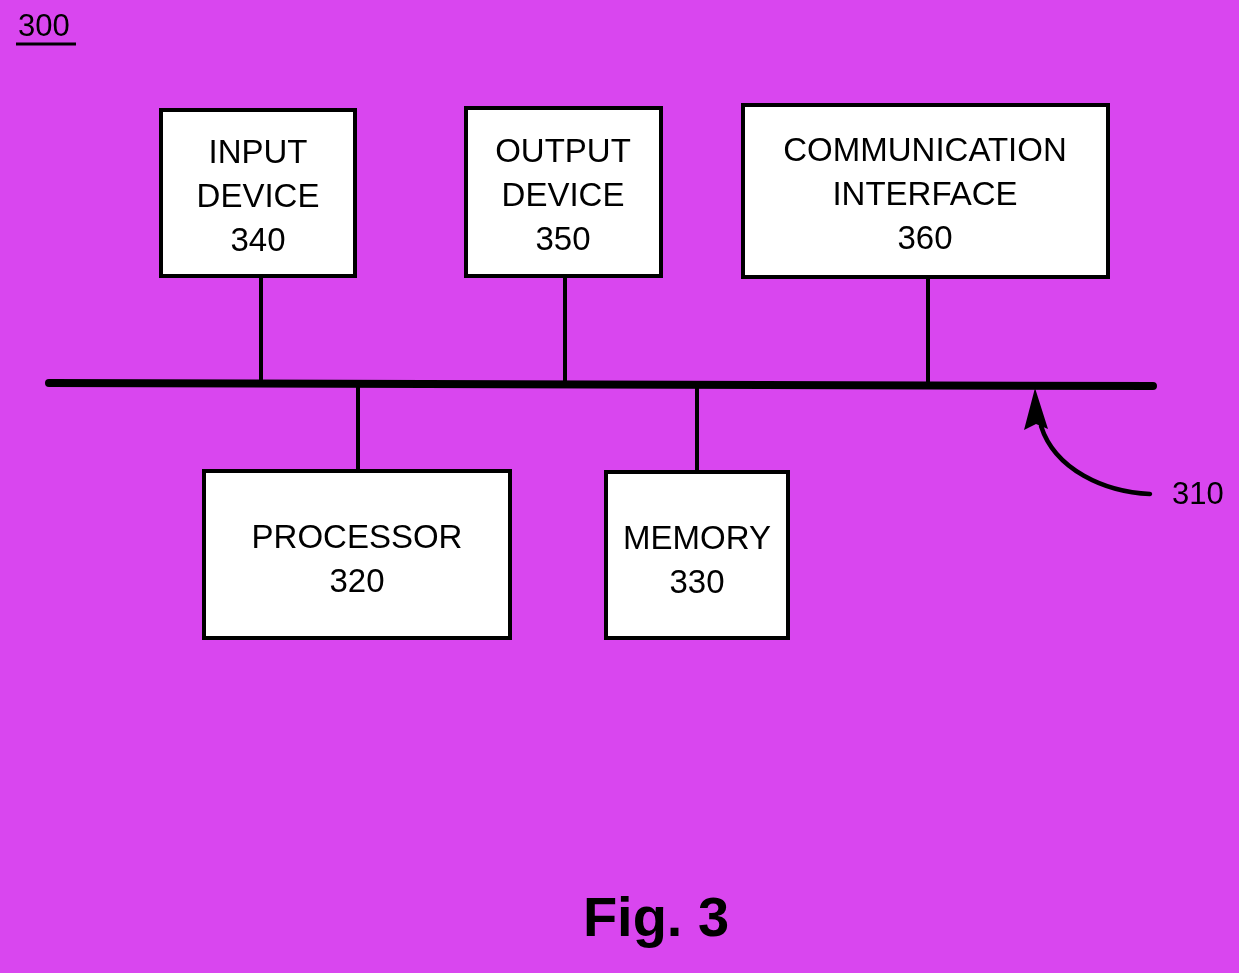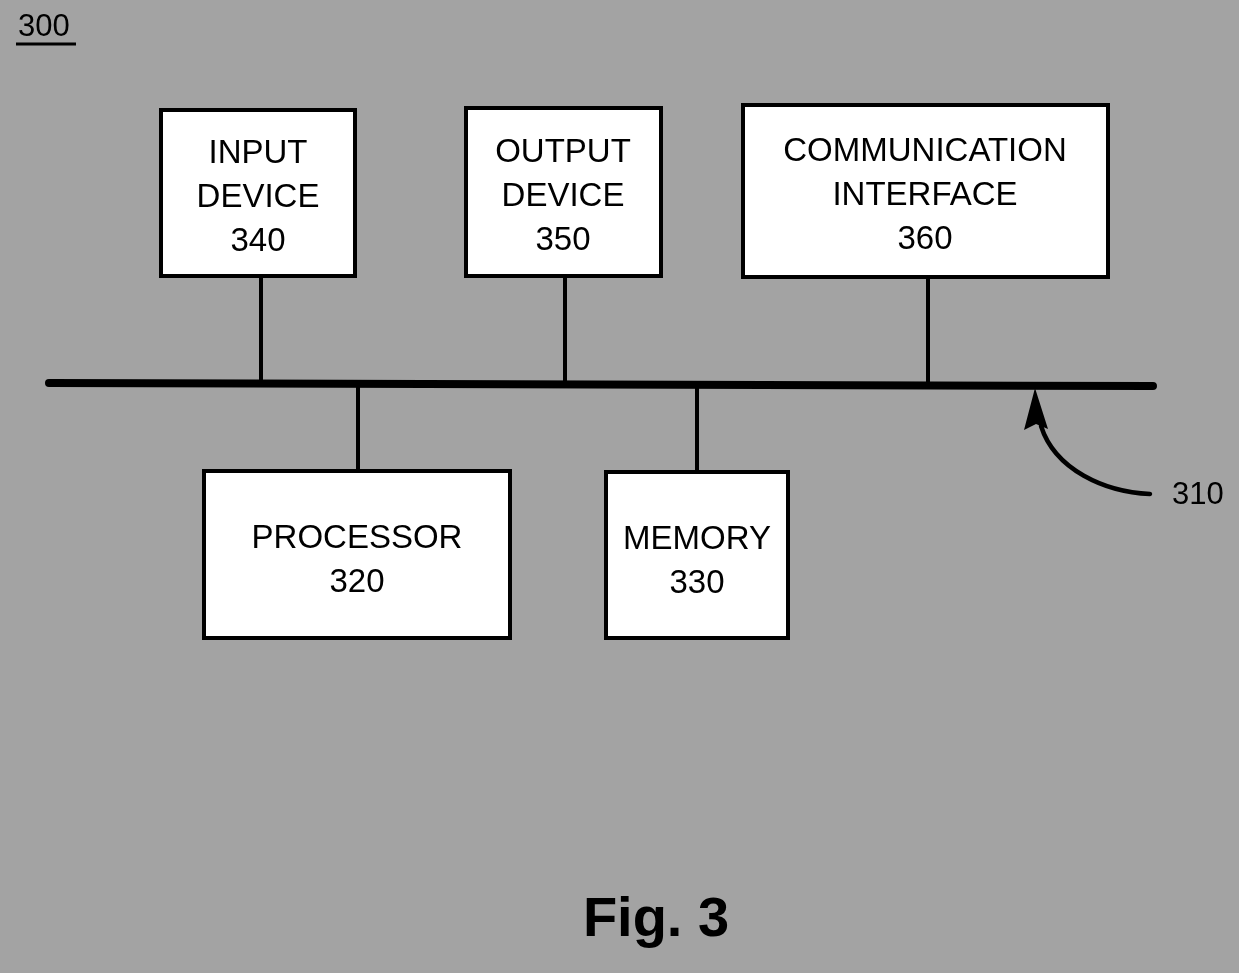--- a/index.html
+++ b/index.html
@@ -9,21 +9,21 @@
     background: #ffffff;
   }
   body {
     font-family: "Liberation Sans", sans-serif;
     color: #000000;
   }
   #figure-root {
     position: relative;
     width: 1239px;
     height: 973px;
-    background: #a3a3a3;
+    background: #d946ef;
     overflow: hidden;
   }
   #figure-svg {
     position: absolute;
     left: 0;
     top: 0;
     width: 1239px;
     height: 973px;
     display: block;
   }

